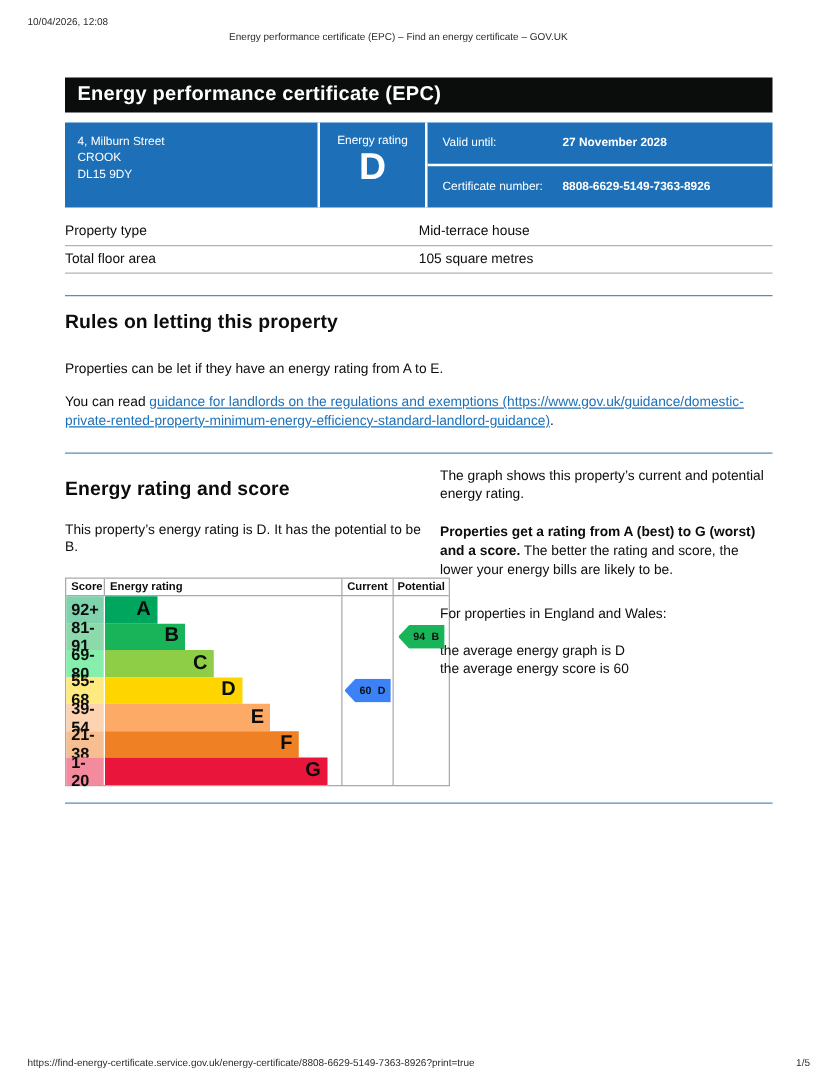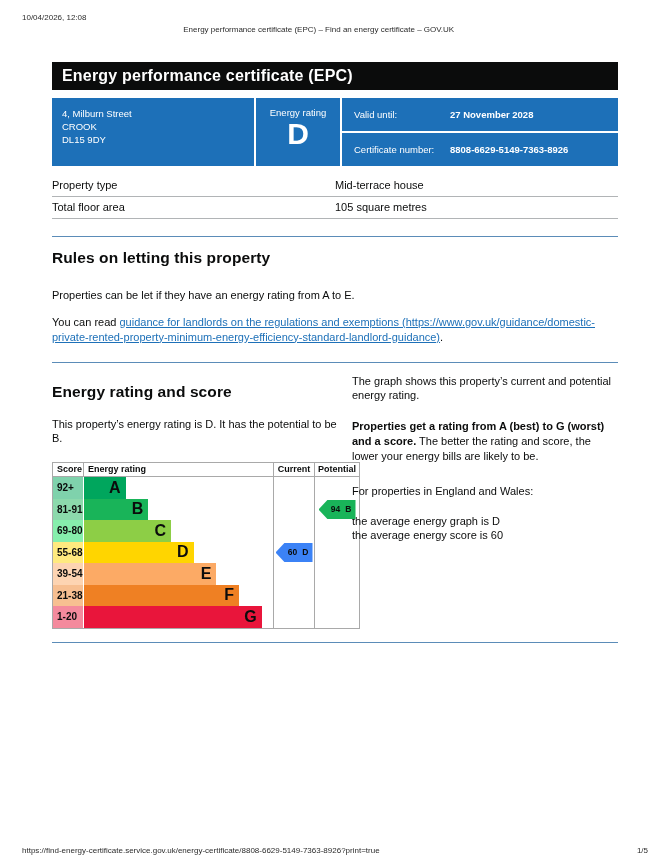--- a/index.html
+++ b/index.html
@@ -64,21 +64,21 @@
   .th { font-size: 9px; font-weight: bold; padding-top: 1px; }
   .col-score { width: 31px; }
   .col-rating { flex: 1; }
   .col-current { width: 41px; }
   .col-potential { width: 44px; }
   .chart-header .col-score, .chart-header .col-rating { padding-left: 4px; border-right: 1px solid #a9a9a9; }
   .chart-header .col-current { text-align: center; border-right: 1px solid #a9a9a9; }
   .chart-header .col-potential { text-align: center; }
   .band-row { display: flex; height: 21.5px; }
   .band-row .col-score {
-    font-size: 10px; font-weight: bold; display: flex; align-items: center;
+    font-size: 13px; font-weight: bold; display: flex; align-items: center;
     padding-left: 4px; border-right: 1px solid #fff;
   }
   .band-row .col-rating { border-right: 1px solid #a9a9a9; }
   .band-row .col-current { border-right: 1px solid #a9a9a9; }
   .band-row .col-current, .band-row .col-potential { display: flex; align-items: center; justify-content: center; }
   .bar { height: 100%; display: flex; align-items: center; justify-content: flex-end; padding-right: 5px; }
   .band-letter { font-size: 16px; font-weight: bold; line-height: 1; color: #0b0c0c; }
   .arrow {
     width: 37px; height: 19px; display: flex; align-items: center; justify-content: center;
     gap: 5px; padding-left: 8px; font-size: 8.5px; font-weight: bold; color: #0b0c0c;

